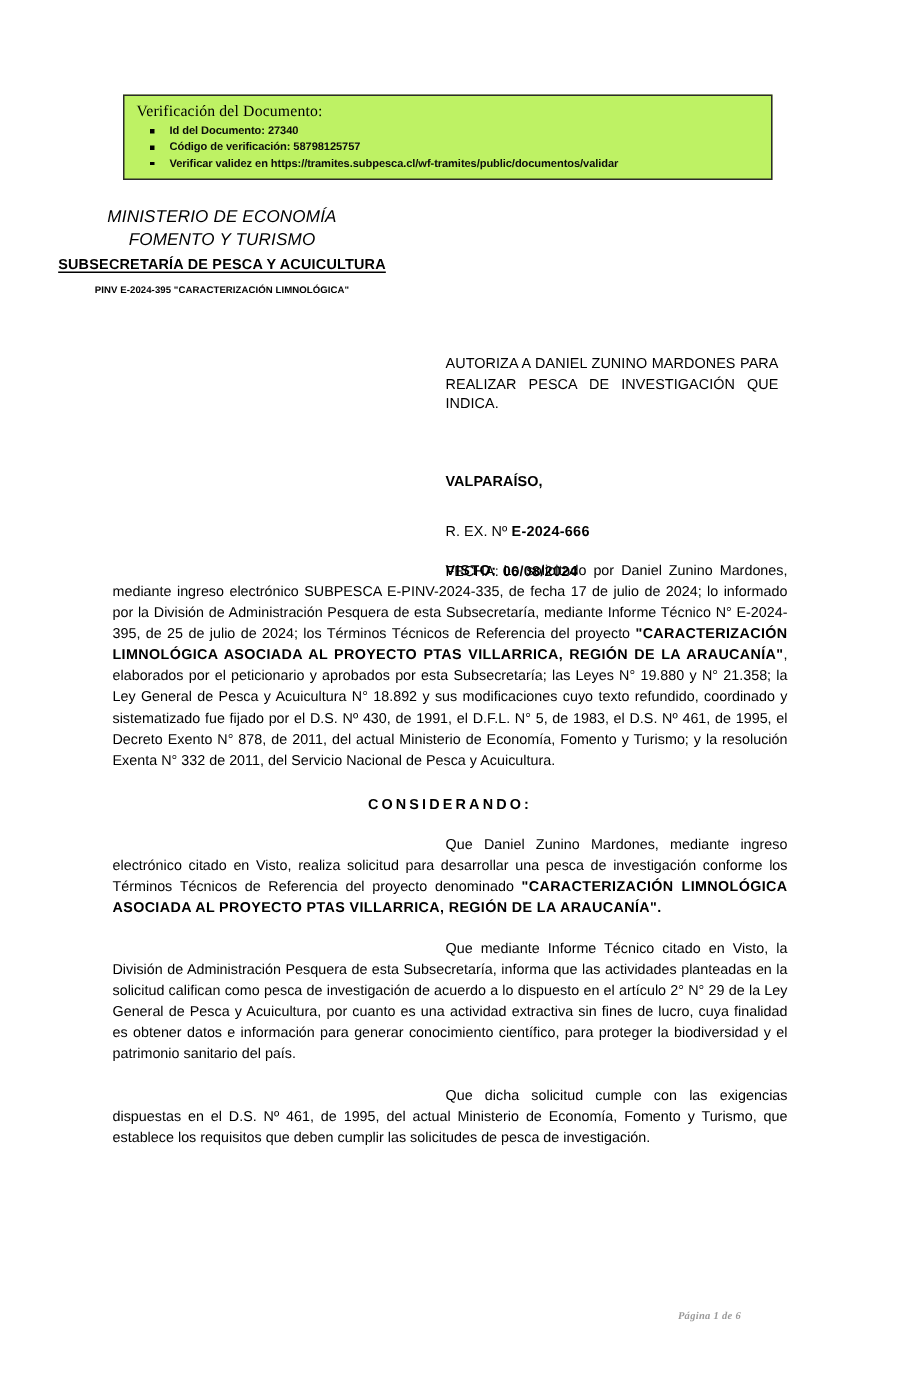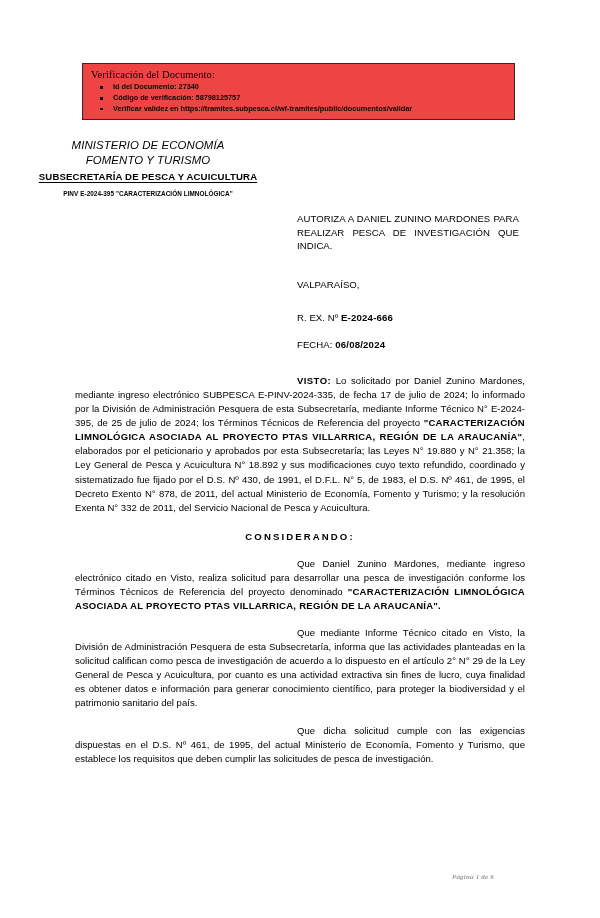--- a/index.html
+++ b/index.html
@@ -17,21 +17,21 @@
   }
 
   
   .verif-box {
     position: absolute;
     left: 82px;
     top: 63px;
     width: 433px;
     box-sizing: border-box;
     border: 1.2px solid #2b2b2b;
-    background: #ef4444;
+    background: #bef264;
     padding: 4px 6px 5px 8px;
   }
   .verif-title {
     font-family: "Liberation Serif", serif;
     font-size: 10.5px;
     font-weight: 400;
     letter-spacing: 0.1px;
     line-height: 1.25;
     color: #000;
     margin-bottom: 1px;
@@ -90,34 +90,35 @@
     font-size: 6.4px;
     font-weight: bold;
     line-height: 1.35;
     letter-spacing: 0.05px;
   }
 
   
   .rightblock {
     position: absolute;
     left: 297px;
-    top: 212px;
+    top: 236px;
     width: 222px;
   }
   .subject {
     font-size: 9.6px;
     line-height: 1.42;
     text-align: justify;
     text-align-last: left;
     letter-spacing: 0.05px;
   }
   .place {
-    margin-top: 26px;
-    font-size: 9.6px;
-    letter-spacing: 0.05px;
+    margin-top: 39px;
+    font-size: 9.6px;
+    letter-spacing: 0.05px;
+    font-weight: bold;
   }
   .resline {
     margin-top: 22px;
     font-size: 9.6px;
     letter-spacing: 0.05px;
   }
   .resline b { font-weight: bold; letter-spacing: 0.2px; }
   .dateline {
     margin-top: 16px;
     font-size: 9.6px;

